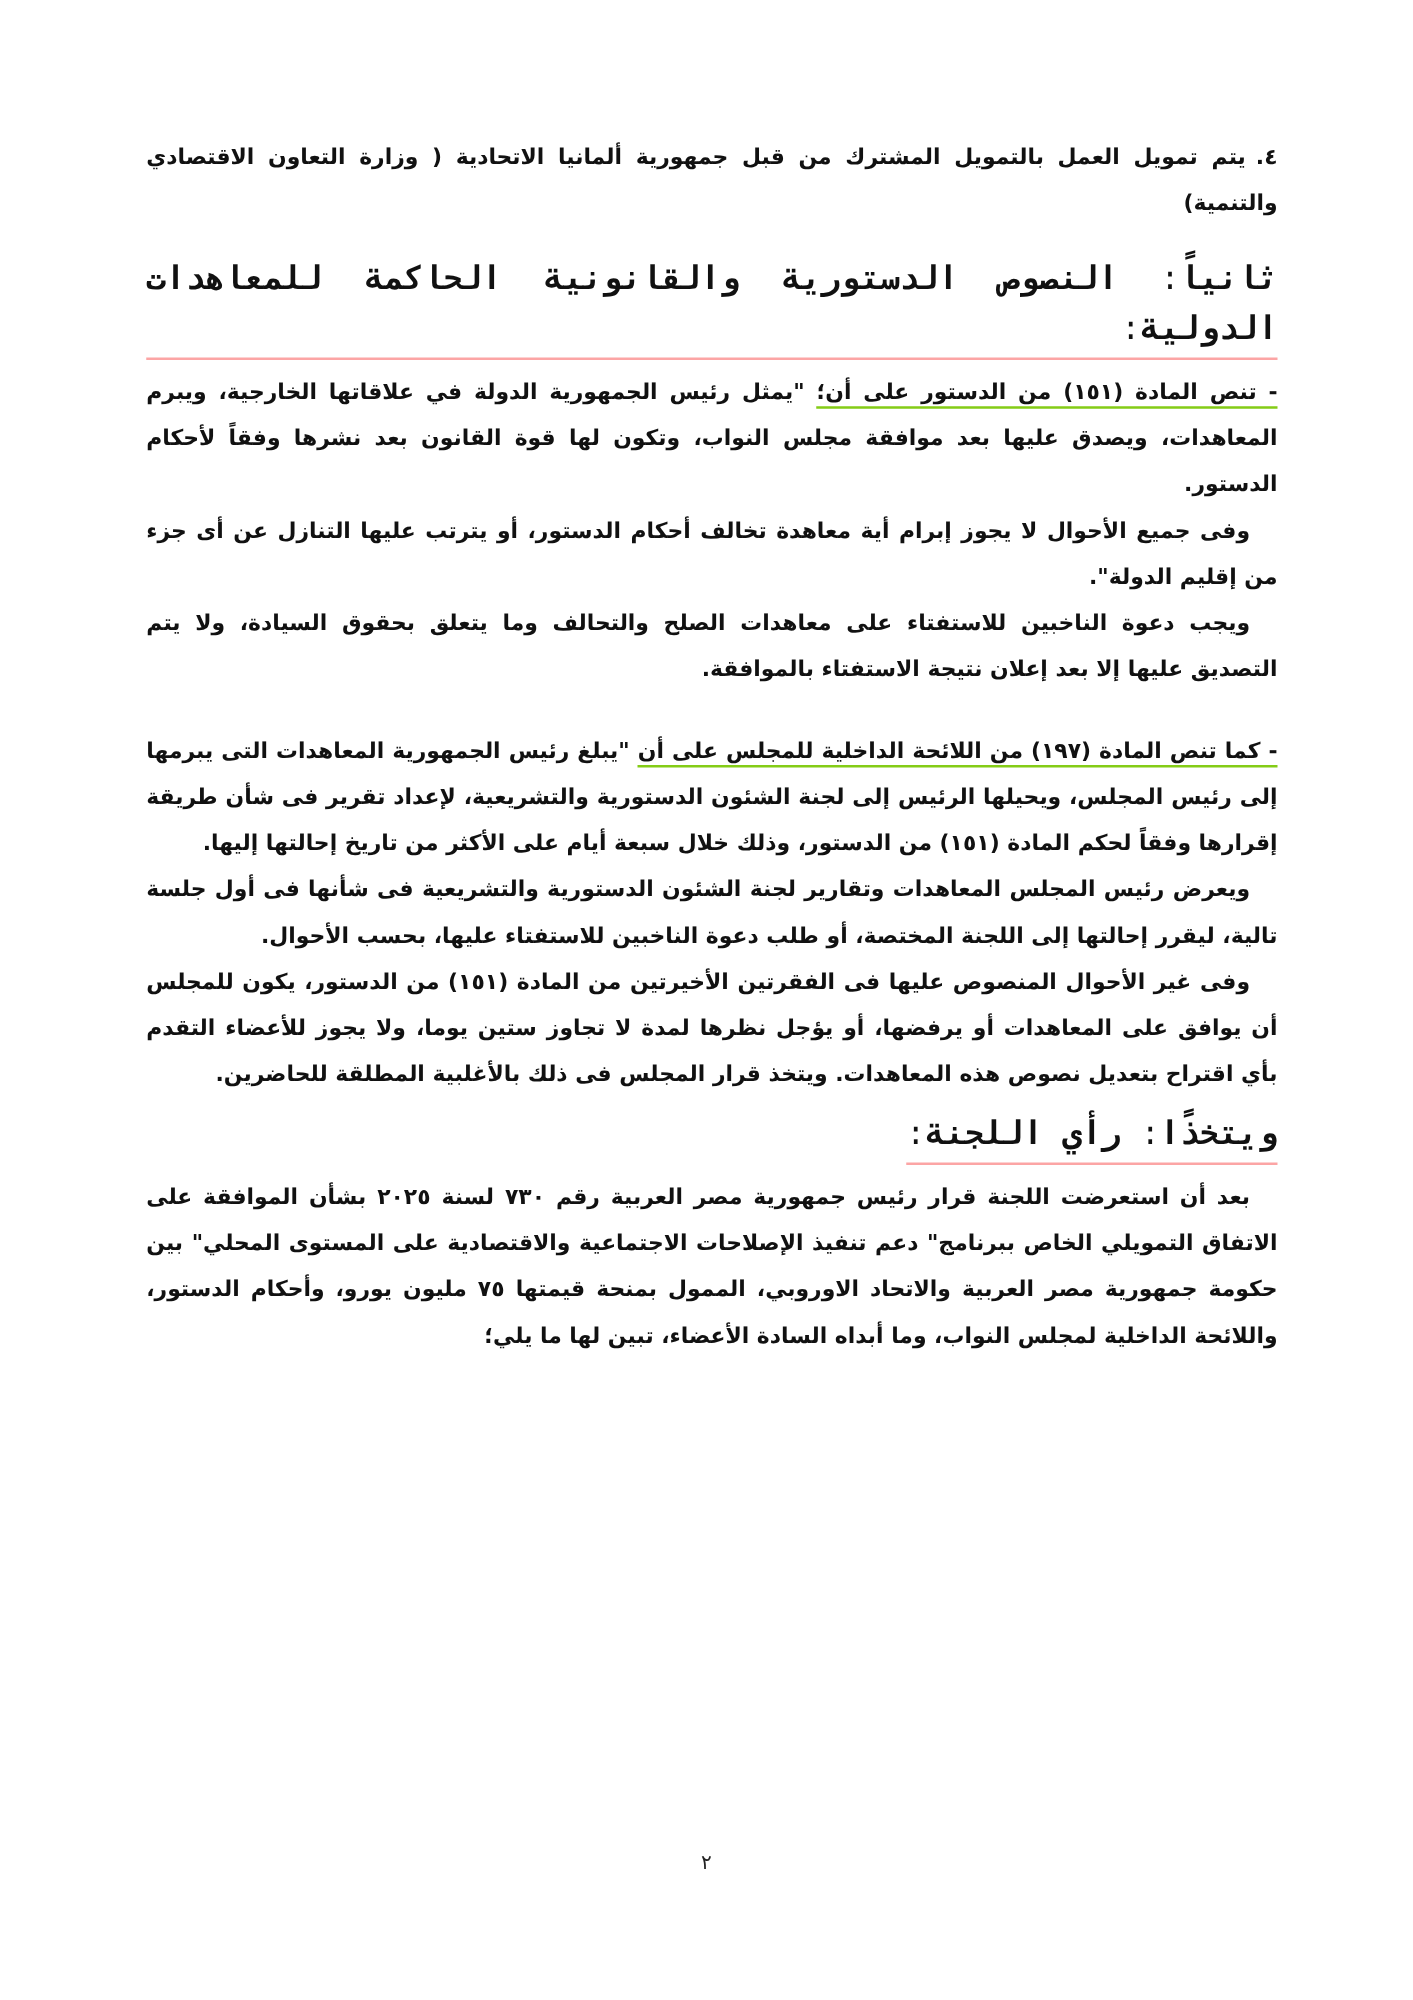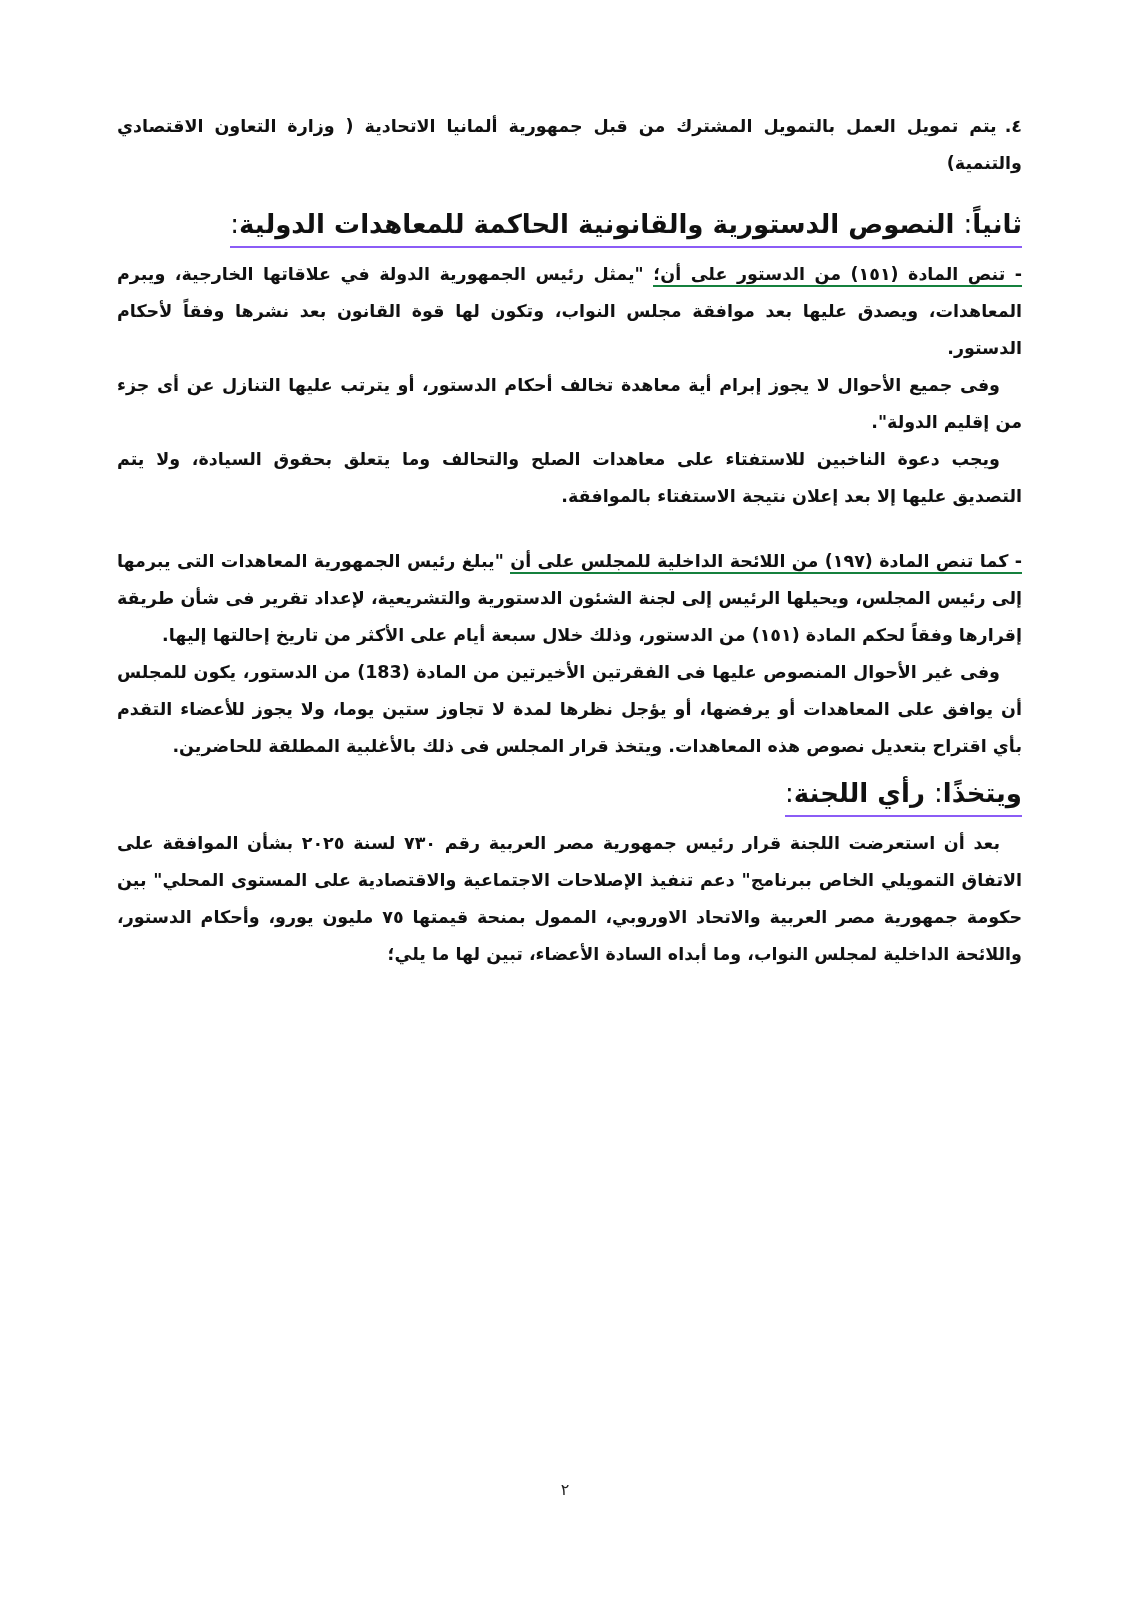--- a/index.html
+++ b/index.html
@@ -16,24 +16,24 @@
     text-align: justify; text-align-last: right;
   }
   .indent { text-indent: 22px; }
   .item { padding-right: 0; }
   .item .num { margin-left: 8px; }
   .heading {
     font-family: "DejaVu Sans", sans-serif;
     font-size: 26px; font-weight: bold; margin: 0; line-height: 40px;
   }
   .heading .u {
-    border-bottom: 2px solid #8b5cf6; padding-bottom: 2px; display: inline-block;
+    border-bottom: 2px solid #fca5a5; padding-bottom: 2px; display: inline-block; font-family: Liberation Mono, monospace;
   }
   .heading .colon { font-weight: normal; }
-  .lead-u { border-bottom: 2px solid #15803d; padding-bottom: 1px; }
+  .lead-u { border-bottom: 2px solid #84cc16; padding-bottom: 1px; }
   .gap-sm { height: 8px; }
   .gap-md { height: 22px; }
   .gap-lg { height: 28px; }
   .page-number {
     position: absolute; left: 0; right: 0; top: 1480px;
     text-align: center; font-size: 16px; color: #222;
   }
 </style>
 </head>
 <body>
@@ -58,21 +58,22 @@
   </p>
   <p class="p indent">وفى جميع الأحوال لا يجوز إبرام أية معاهدة تخالف أحكام الدستور، أو يترتب عليها التنازل عن أى جزء من إقليم الدولة".</p>
   <p class="p indent">ويجب دعوة الناخبين للاستفتاء على معاهدات الصلح والتحالف وما يتعلق بحقوق السيادة، ولا يتم التصديق عليها إلا بعد إعلان نتيجة الاستفتاء بالموافقة.</p>
 
   <div class="gap-lg"></div>
 
   <p class="p">
     <span class="lead-u">- كما تنص المادة (١٩٧) من اللائحة الداخلية للمجلس على أن</span>
     <span>"يبلغ رئيس الجمهورية المعاهدات التى يبرمها إلى رئيس المجلس، ويحيلها الرئيس إلى لجنة الشئون الدستورية والتشريعية، لإعداد تقرير فى شأن طريقة إقرارها وفقاً لحكم المادة (١٥١) من الدستور، وذلك خلال سبعة أيام على الأكثر من تاريخ إحالتها إليها.</span>
   </p>
-  <p class="p indent">وفى غير الأحوال المنصوص عليها فى الفقرتين الأخيرتين من المادة (183) من الدستور، يكون للمجلس أن يوافق على المعاهدات أو يرفضها، أو يؤجل نظرها لمدة لا تجاوز ستين يوما، ولا يجوز للأعضاء التقدم بأي اقتراح بتعديل نصوص هذه المعاهدات. ويتخذ قرار المجلس فى ذلك بالأغلبية المطلقة للحاضرين.</p>
+  <p class="p indent">ويعرض رئيس المجلس المعاهدات وتقارير لجنة الشئون الدستورية والتشريعية فى شأنها فى أول جلسة تالية، ليقرر إحالتها إلى اللجنة المختصة، أو طلب دعوة الناخبين للاستفتاء عليها، بحسب الأحوال.</p>
+  <p class="p indent">وفى غير الأحوال المنصوص عليها فى الفقرتين الأخيرتين من المادة (١٥١) من الدستور، يكون للمجلس أن يوافق على المعاهدات أو يرفضها، أو يؤجل نظرها لمدة لا تجاوز ستين يوما، ولا يجوز للأعضاء التقدم بأي اقتراح بتعديل نصوص هذه المعاهدات. ويتخذ قرار المجلس فى ذلك بالأغلبية المطلقة للحاضرين.</p>
 
   <div class="gap-sm"></div>
 
   <h2 class="heading">
     <span class="u"><span>ويتخذًا</span><span class="colon">:</span> <span>رأي اللجنة</span><span class="colon">:</span></span>
   </h2>
 
   <div class="gap-sm"></div>
 
   <p class="p indent">بعد أن استعرضت اللجنة قرار رئيس جمهورية مصر العربية رقم ٧٣٠ لسنة ٢٠٢٥ بشأن الموافقة على الاتفاق التمويلي الخاص ببرنامج" دعم تنفيذ الإصلاحات الاجتماعية والاقتصادية على المستوى المحلي" بين حكومة جمهورية مصر العربية والاتحاد الاوروبي، الممول بمنحة قيمتها ٧٥ مليون يورو، وأحكام الدستور، واللائحة الداخلية لمجلس النواب، وما أبداه السادة الأعضاء، تبين لها ما يلي؛</p>

